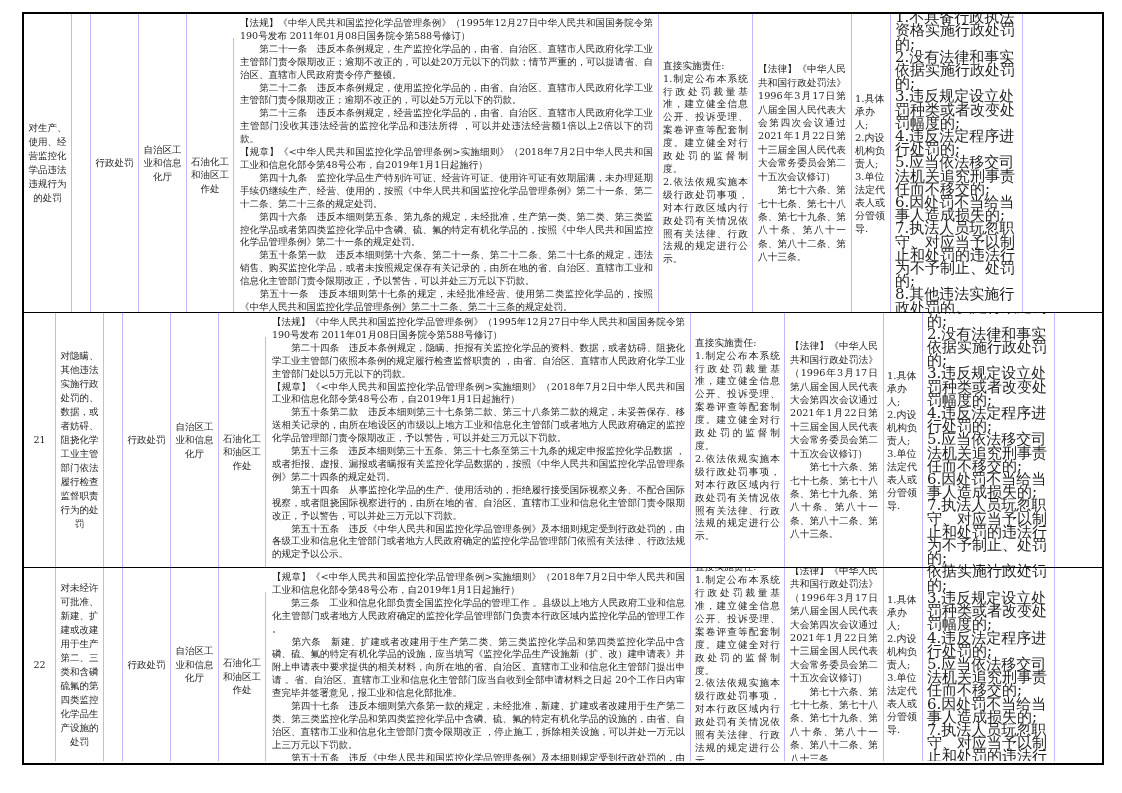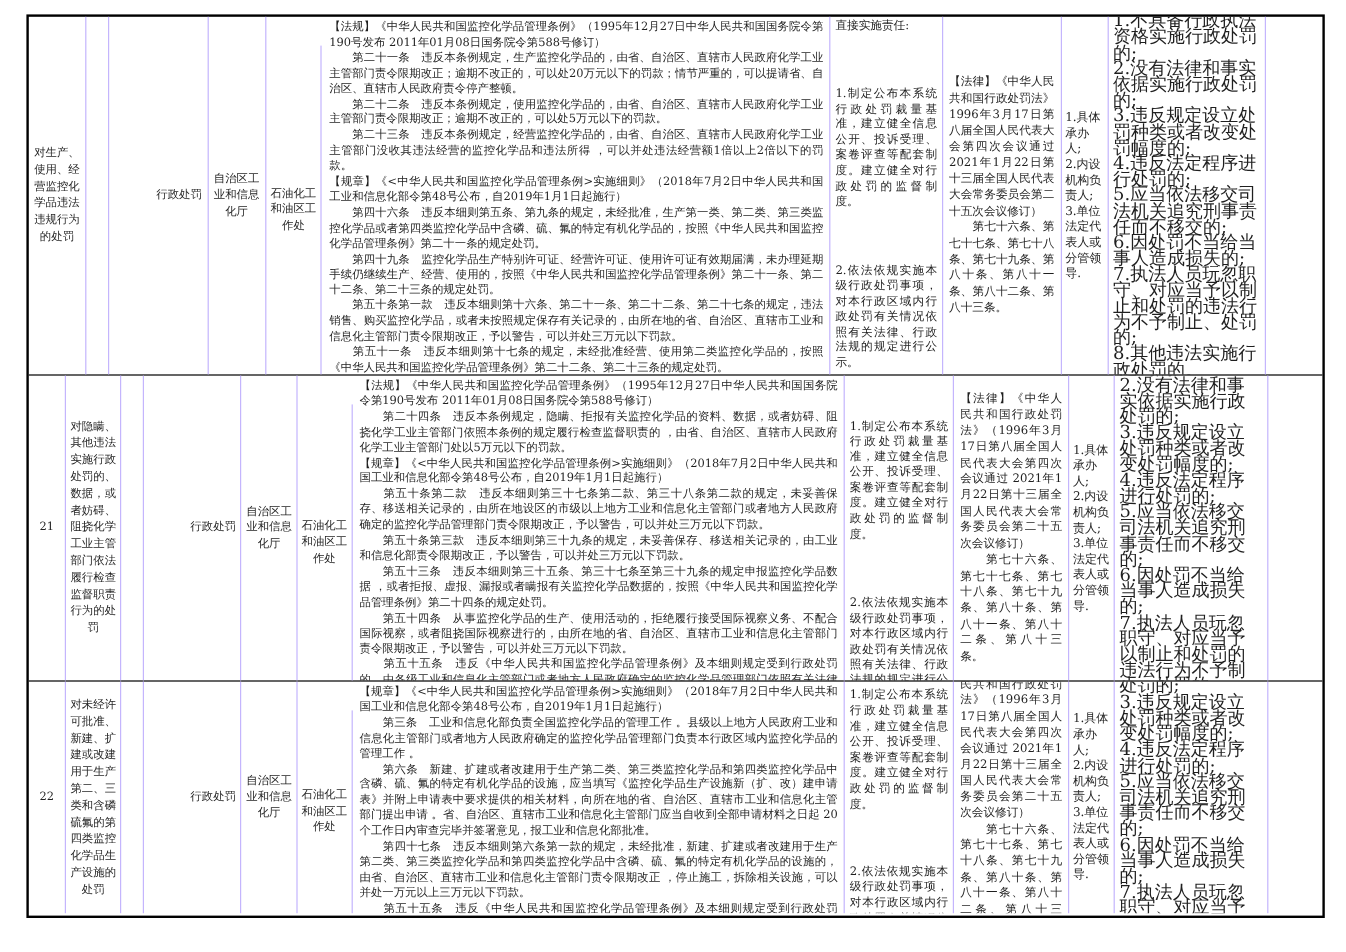--- a/index.html
+++ b/index.html
@@ -20,26 +20,26 @@
   .t-row.r22{height:193px;}
   .cell{
     box-sizing:border-box;border-right:1px solid #c4b5fd;
     display:flex;flex-direction:column;justify-content:center;
     overflow:hidden;font-size:9.5px;line-height:13.5px;
   }
   .cell:last-child{border-right:none;}
   .c-num{width:32px;align-items:center;text-align:center;}
   .c-name{width:48px;padding:0 3px;text-align:center;line-height:14px;}
   .c-gap1{width:19px;}
-  .c-type{width:48px;padding:0 3px;text-align:center;margin-left:35px;}
+  .c-type{width:48px;padding:0 3px;text-align:center;}
   .c-agency{width:48px;padding:0 3px;text-align:center;}
   .c-dept{width:47px;padding:12px 3px;text-align:center;margin-top:24px;}
   .c-legal{width:425px;padding:3px 5px 3px 6px;justify-content:flex-start;
            text-align:justify;font-size:9.5px;line-height:12.9px;}
-  .c-duty{width:94px;padding:2px 4px;text-align:justify;font-size:9.7px;line-height:12.9px;gap:44px;}
+  .c-duty{width:94px;padding:2px 4px;text-align:justify;font-size:9.7px;line-height:12.9px;}
   .c-law{width:99px;padding:10px 5px;text-align:justify;font-size:9.7px;line-height:13.4px;}
   .c-person{width:39px;padding:2px 3px;font-size:10px;line-height:13px;align-items:flex-end;}
   .c-account{width:132px;padding:2px 4px;font-size:15px;line-height:13.2px;text-align:left;}
   .c-gap2{width:47px;}
   .para{margin:0;}
 </style>
 </head>
 <body>
 
 <div class="page">
@@ -50,22 +50,22 @@
       <div class="cell c-gap1"></div>
       <div class="cell c-type">行政处罚</div>
       <div class="cell c-agency">自治区工业和信息化厅</div>
       <div class="cell c-dept">石油化工和油区工作处</div>
       <div class="cell c-legal">
           <div class="para">【法规】《中华人民共和国监控化学品管理条例》（1995年12月27日中华人民共和国国务院令第190号发布  2011年01月08日国务院令第588号修订）</div>
           <div class="para">　　第二十一条　违反本条例规定，生产监控化学品的，由省、自治区、直辖市人民政府化学工业主管部门责令限期改正；逾期不改正的，可以处20万元以下的罚款；情节严重的，可以提请省、自治区、直辖市人民政府责令停产整顿。</div>
           <div class="para">　　第二十二条　违反本条例规定，使用监控化学品的，由省、自治区、直辖市人民政府化学工业主管部门责令限期改正；逾期不改正的，可以处5万元以下的罚款。</div>
           <div class="para">　　第二十三条　违反本条例规定，经营监控化学品的，由省、自治区、直辖市人民政府化学工业主管部门没收其违法经营的监控化学品和违法所得 ，可以并处违法经营额1倍以上2倍以下的罚款。</div>
           <div class="para">【规章】《&lt;中华人民共和国监控化学品管理条例&gt;实施细则》（2018年7月2日中华人民共和国工业和信息化部令第48号公布，自2019年1月1日起施行）</div>
+          <div class="para">　　第四十九条　监控化学品生产特别许可证、经营许可证、使用许可证有效期届满，未办理延期手续仍继续生产、经营、使用的，按照《中华人民共和国监控化学品管理条例》第二十一条、第二十二条、第二十三条的规定处罚。</div>
           <div class="para">　　第四十六条　违反本细则第五条、第九条的规定，未经批准，生产第一类、第二类、第三类监控化学品或者第四类监控化学品中含磷、硫、氟的特定有机化学品的，按照《中华人民共和国监控化学品管理条例》第二十一条的规定处罚。</div>
-          <div class="para">　　第四十九条　监控化学品生产特别许可证、经营许可证、使用许可证有效期届满，未办理延期手续仍继续生产、经营、使用的，按照《中华人民共和国监控化学品管理条例》第二十一条、第二十二条、第二十三条的规定处罚。</div>
           <div class="para">　　第五十条第一款　违反本细则第十六条、第二十一条、第二十二条、第二十七条的规定，违法销售、购买监控化学品，或者未按照规定保存有关记录的，由所在地的省、自治区、直辖市工业和信息化主管部门责令限期改正，予以警告，可以并处三万元以下罚款。</div>
           <div class="para">　　第五十一条　违反本细则第十七条的规定，未经批准经营、使用第二类监控化学品的，按照《中华人民共和国监控化学品管理条例》第二十二条、第二十三条的规定处罚。</div>
         </div>
       <div class="cell c-duty">
           <div class="para">直接实施责任:</div>
           <div class="para">1.制定公布本系统行政处罚裁量基准，建立健全信息公开、投诉受理、案卷评查等配套制度。建立健全对行政处罚的监督制度。</div>
           <div class="para">2.依法依规实施本级行政处罚事项，对本行政区域内行政处罚有关情况依照有关法律、行政法规的规定进行公示。</div>
         </div>
       <div class="cell c-law">
           <div class="para">【法律】《中华人民共和国行政处罚法》1996年3月17日第八届全国人民代表大会第四次会议通过  2021年1月22日第十三届全国人民代表大会常务委员会第二十五次会议修订）</div>
@@ -94,21 +94,20 @@
       <div class="cell c-name">对隐瞒、其他违法实施行政处罚的、数据，或者妨碍、阻挠化学工业主管部门依法履行检查监督职责行为的处罚</div>
       <div class="cell c-gap1"></div>
       <div class="cell c-type">行政处罚</div>
       <div class="cell c-agency">自治区工业和信息化厅</div>
       <div class="cell c-dept">石油化工和油区工作处</div>
       <div class="cell c-legal">
           <div class="para">【法规】《中华人民共和国监控化学品管理条例》（1995年12月27日中华人民共和国国务院令第190号发布  2011年01月08日国务院令第588号修订）</div>
           <div class="para">　　第二十四条　违反本条例规定，隐瞒、拒报有关监控化学品的资料、数据，或者妨碍、阻挠化学工业主管部门依照本条例的规定履行检查监督职责的 ，由省、自治区、直辖市人民政府化学工业主管部门处以5万元以下的罚款。</div>
           <div class="para">【规章】《&lt;中华人民共和国监控化学品管理条例&gt;实施细则》（2018年7月2日中华人民共和国工业和信息化部令第48号公布，自2019年1月1日起施行）</div>
           <div class="para">　　第五十条第二款　违反本细则第三十七条第二款、第三十八条第二款的规定，未妥善保存、移送相关记录的，由所在地设区的市级以上地方工业和信息化主管部门或者地方人民政府确定的监控化学品管理部门责令限期改正，予以警告，可以并处三万元以下罚款。</div>
-          <div class="para">　　第五十条第三款　违反本细则第三十九条的规定，未妥善保存、移送相关记录的，由工业和信息化部责令限期改正，予以警告，可以并处三万元以下罚款。</div>
           <div class="para">　　第五十三条　违反本细则第三十五条、第三十七条至第三十九条的规定申报监控化学品数据 ，或者拒报、虚报、漏报或者瞒报有关监控化学品数据的，按照《中华人民共和国监控化学品管理条例》第二十四条的规定处罚。</div>
           <div class="para">　　第五十四条　从事监控化学品的生产、使用活动的，拒绝履行接受国际视察义务、不配合国际视察，或者阻挠国际视察进行的，由所在地的省、自治区、直辖市工业和信息化主管部门责令限期改正，予以警告，可以并处三万元以下罚款。</div>
           <div class="para">　　第五十五条　违反《中华人民共和国监控化学品管理条例》及本细则规定受到行政处罚的，由各级工业和信息化主管部门或者地方人民政府确定的监控化学品管理部门依照有关法律 、行政法规的规定予以公示。</div>
         </div>
       <div class="cell c-duty">
           <div class="para">直接实施责任:</div>
           <div class="para">1.制定公布本系统行政处罚裁量基准，建立健全信息公开、投诉受理、案卷评查等配套制度。建立健全对行政处罚的监督制度。</div>
           <div class="para">2.依法依规实施本级行政处罚事项，对本行政区域内行政处罚有关情况依照有关法律、行政法规的规定进行公示。</div>
         </div>
       <div class="cell c-law">

